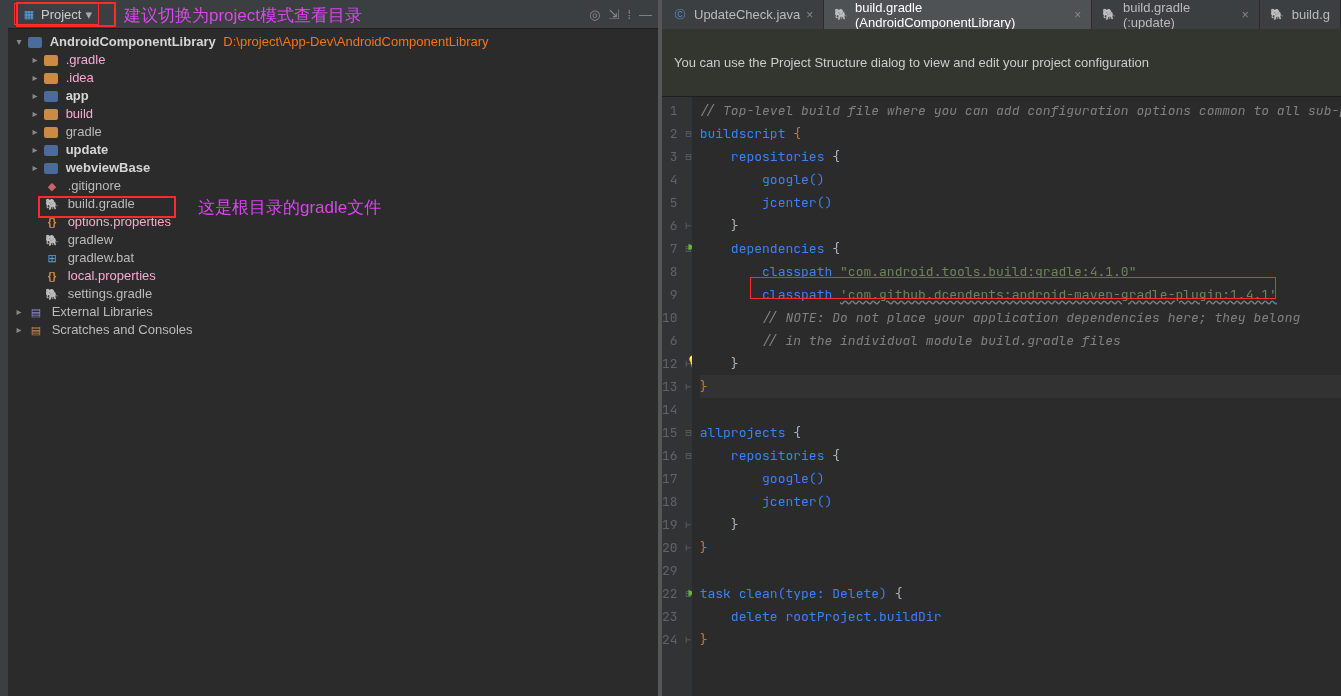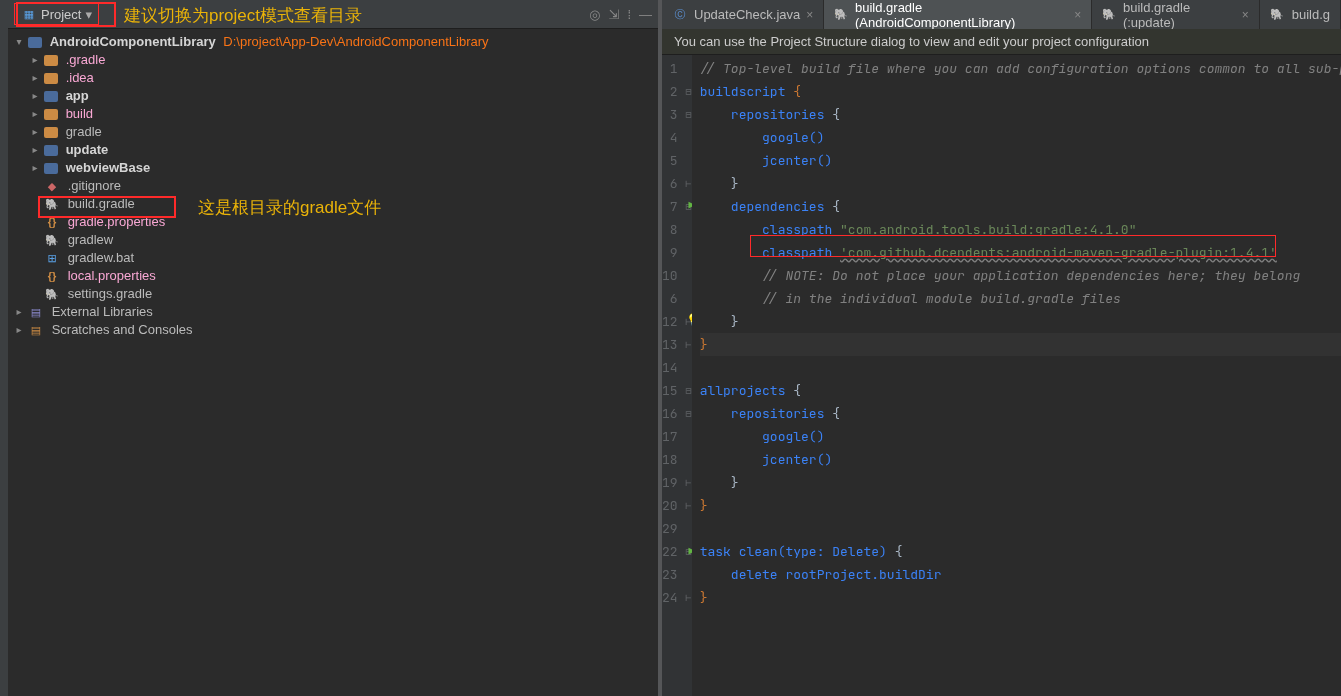--- a/index.html
+++ b/index.html
@@ -23,28 +23,28 @@
 .fi.folder.orange { background: #cc8b44; }
 .fi.folder.blue   { background: #4a6b9b; }
 .fi.gear  { color: #cc6666; }
 .fi.elephant { color: #3fa08d; }
 .fi.win { color: #5aa1e6; }
 .fi.brace { color: #cc8b44; font-weight: bold; }
 .fi.book { color: #8a89cc; }
 .fi.scratch { color: #cc8b44; }
 .fi.proj { color: #5aa1e6; }
 .redbox { position: absolute; border: 2px solid #ff2a2a; pointer-events: none; }
-.annot { position: absolute; color: #eab308; font-size: 17px; font-family: "Microsoft YaHei", sans-serif; pointer-events: none; }
+.annot { position: absolute; color: #d946ef; font-size: 17px; font-family: "Microsoft YaHei", sans-serif; pointer-events: none; }
 .splitter { width: 4px; background: #555658; cursor: col-resize; }
 .panel-right { flex: 1; background: #2B2B2B; display: flex; flex-direction: column; overflow: hidden; }
 .tabs { height: 29px; background: #3C3F41; display: flex; align-items: stretch; overflow: hidden; }
 .tab  { display: flex; align-items: center; gap: 6px; padding: 0 10px; color: #BBBBBB; border-right: 1px solid #2B2B2B; }
 .tab.active { background: #4E5254; color: #fff; }
 .tab .close { color: #888; font-size: 12px; }
-.notice { background: #33352f; color: #ccc; padding: 5px 12px; font-size: 13px; border-bottom: 1px solid #1e1e1e; }
+.notice { background: #33352f; color: #ccc; padding: 26px 12px; font-size: 13px; border-bottom: 1px solid #1e1e1e; }
 .editor { display: flex; flex: 1; overflow: hidden; font-family: "JetBrains Mono","Consolas",monospace; font-size: 13px; }
 .gutter  { width: 38px; background: #313335; color: #606366; text-align: right; padding: 2px 8px 0 0; }
 .gutter div { height: 23px; line-height: 23px; }
 .gutter2 { width: 20px; background: #313335; position: relative; }
 .run-mark { position: absolute; left: 3px; color: #62B543; font-size: 11px; }
 .bulb-mark { position: absolute; left: 1px; color: #f0c040; font-size: 12px; }
 .fold-bar { width: 14px; background: #313335; padding-top: 2px; }
 .fold-bar div { height: 23px; line-height: 23px; text-align: center; color: #606366; font-size: 10px; }
 .code { flex: 1; padding: 2px 0 0 8px; position: relative; background: #2B2B2B; }
 .line { height: 23px; line-height: 23px; white-space: pre; color: #A9B7C6; }
@@ -86,21 +86,21 @@
     </div>
     <div class="tree-row l2"><span class="twisty">▸</span><span class="fi folder orange"></span>&nbsp;<span class="blue">.gradle</span></div>
     <div class="tree-row l2"><span class="twisty">▸</span><span class="fi folder orange"></span>&nbsp;<span class="blue">.idea</span></div>
     <div class="tree-row l2"><span class="twisty">▸</span><span class="fi folder blue"></span>&nbsp;<span class="bold">app</span></div>
     <div class="tree-row l2"><span class="twisty">▸</span><span class="fi folder orange"></span>&nbsp;<span class="blue">build</span></div>
     <div class="tree-row l2"><span class="twisty">▸</span><span class="fi folder orange"></span>&nbsp;<span>gradle</span></div>
     <div class="tree-row l2"><span class="twisty">▸</span><span class="fi folder blue"></span>&nbsp;<span class="bold">update</span></div>
     <div class="tree-row l2"><span class="twisty">▸</span><span class="fi folder blue"></span>&nbsp;<span class="bold">webviewBase</span></div>
     <div class="tree-row l3"><span class="fi gear">◆</span>&nbsp;<span>.gitignore</span></div>
     <div class="tree-row l3"><span class="fi elephant">🐘</span>&nbsp;<span>build.gradle</span></div>
-    <div class="tree-row l3"><span class="fi brace">{}</span>&nbsp;<span class="blue">gradle.properties</span></div>
+    <div class="tree-row l3"><span class="fi brace">{}</span>&nbsp;<span class="blue">options.properties</span></div>
     <div class="tree-row l3"><span class="fi elephant">🐘</span>&nbsp;<span>gradlew</span></div>
     <div class="tree-row l3"><span class="fi win">⊞</span>&nbsp;<span>gradlew.bat</span></div>
     <div class="tree-row l3"><span class="fi brace">{}</span>&nbsp;<span class="blue">local.properties</span></div>
     <div class="tree-row l3"><span class="fi elephant">🐘</span>&nbsp;<span>settings.gradle</span></div>
     <div class="tree-row l1"><span class="twisty">▸</span><span class="fi book">▤</span>&nbsp;<span>External Libraries</span></div>
     <div class="tree-row l1"><span class="twisty">▸</span><span class="fi scratch">▤</span>&nbsp;<span>Scratches and Consoles</span></div>
   </div>
 
   <div class="redbox" style="left:8px;top:2px;width:100px;height:25px;"></div>
   <div class="annot" style="left:116px;top:4px;">建议切换为project模式查看目录</div>

